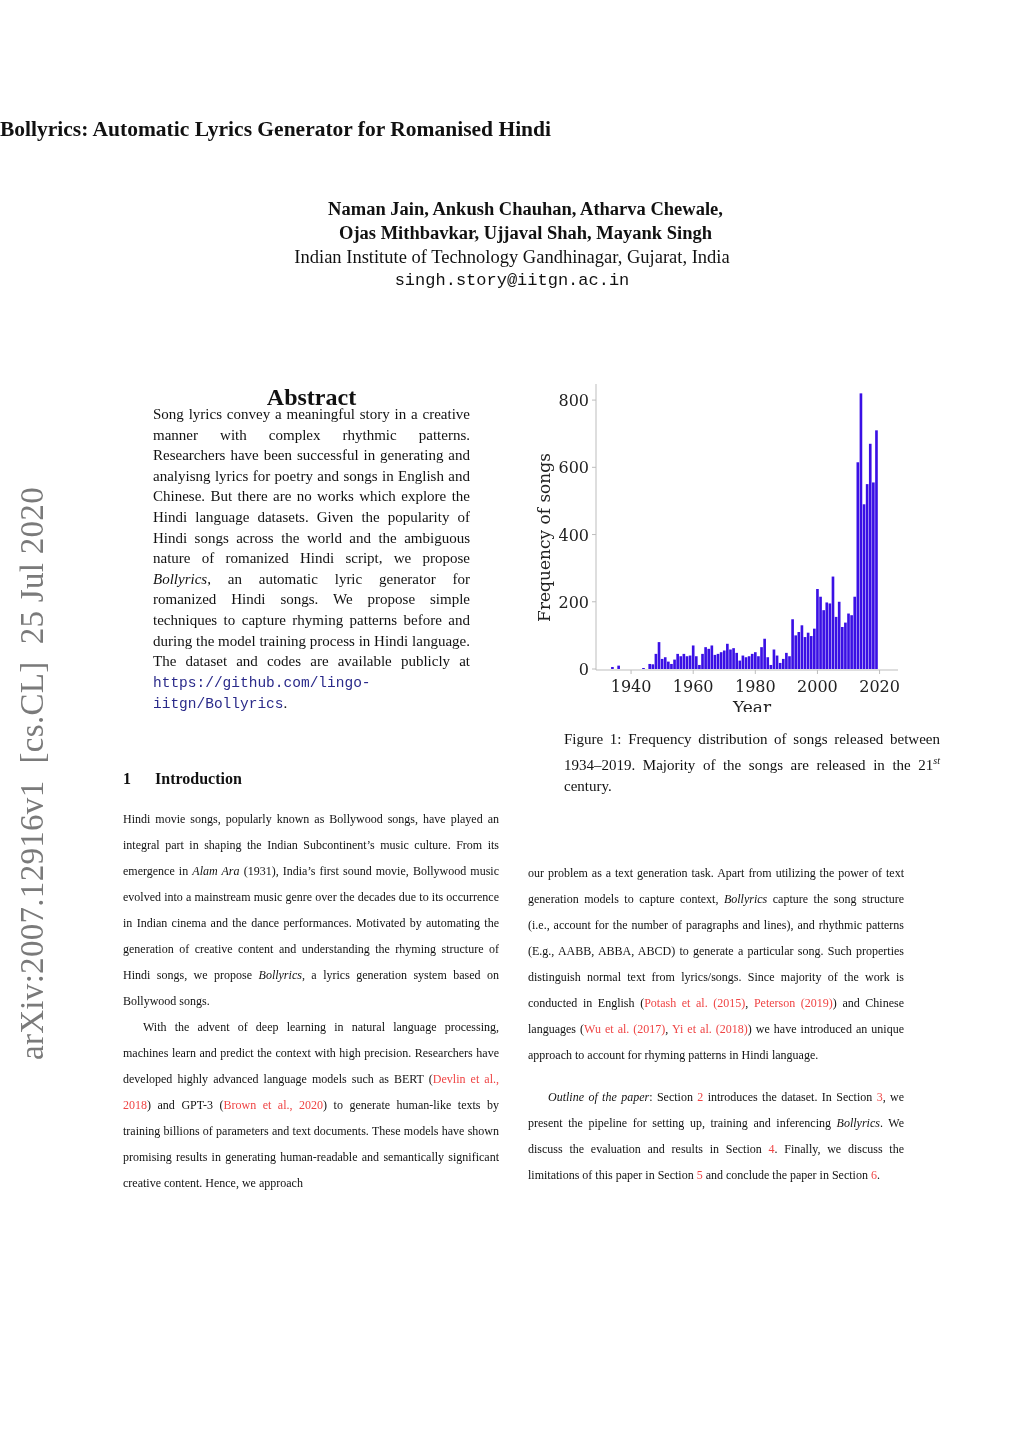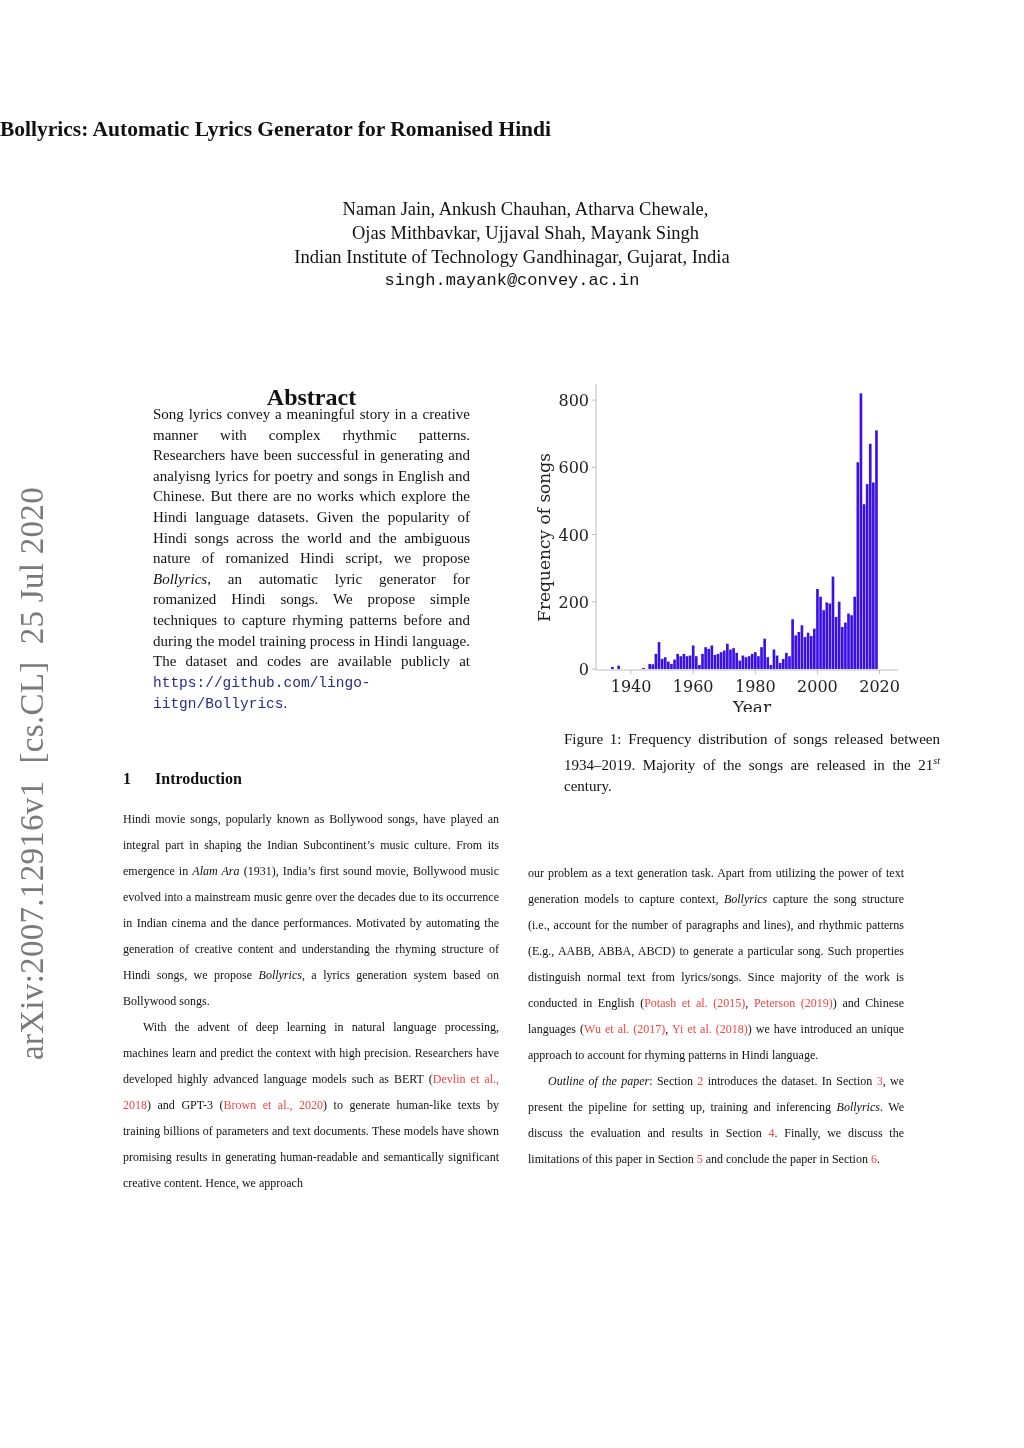--- a/index.html
+++ b/index.html
@@ -1,52 +1,52 @@
 <!DOCTYPE html>
 <html><head>
 <meta charset="utf-8">
 <style>
   html, body { margin: 0; padding: 0; background: #ffffff; }
   body { width: 1024px; height: 1448px; position: relative; overflow: hidden;
          font-family: "Liberation Serif", "DejaVu Serif", serif; color: #111; }
   .abs { position: absolute; }
   #title { left: 0; width: 1024px; top: 117px; font-weight: bold; font-size: 21.5px; }
   #authors { left: 0; width: 1024px; top: 197px; text-align: center; font-size: 18.5px; line-height: 24px; }
-  #authors .bold { font-weight: normal; padding-left: 27px; }
+  #authors .bold { font-weight: bold; padding-left: 27px; }
   #authors .mono { font-family: "Liberation Mono", "DejaVu Sans Mono", monospace; font-size: 17px; }
   #arxiv { left: 14px; top: 1060px; transform-origin: 0 0; transform: rotate(-90deg);
            font-size: 33px; color: #7a7a7a; white-space: nowrap; letter-spacing: 0.3px; }
   .col { font-size: 12px; line-height: 26px; text-align: justify; }
   .abstract { left: 153px; width: 317px; top: 404px; font-size: 15px; line-height: 20.6px; text-align: justify; }
   .abstract-h { left: 153px; width: 317px; top: 384px; text-align: center; font-weight: bold; font-size: 24px; }
   .link { color: #ef4444; }
   .mono-link { font-family: "Liberation Mono", "DejaVu Sans Mono", monospace; color: #2a2a8a; font-size: 14.5px; }
   .sec-h { left: 123px; top: 770px; font-weight: bold; font-size: 16px; }
   .sec-h .num { display: inline-block; width: 32px; }
   #left-body { left: 123px; width: 376px; top: 806px; }
   #right-body { left: 528px; width: 376px; top: 860px; }
   p { margin: 0; }
   .indent { text-indent: 20px; }
-  .gap { }
+  .gap { margin-top: 16px; }
   #caption { left: 528px; width: 376px; top: 729px; font-size: 15px; line-height: 21px; text-align: justify; margin-left: 36px; }
   #chart { left: 520px; top: 382px; width: 390px; height: 330px; }
   .tick { font-family: "DejaVu Serif", serif; font-size: 16px; fill: #222; }
   .axlabel { font-family: "DejaVu Serif", serif; font-size: 17px; fill: #222; }
   em { font-style: italic; }
 </style>
 </head>
 <body>
 
 <div id="title" class="abs">Bollyrics: Automatic Lyrics Generator for Romanised Hindi</div>
 
 <div id="authors" class="abs">
   <div class="bold">Naman Jain, Ankush Chauhan, Atharva Chewale,</div>
   <div class="bold">Ojas Mithbavkar, Ujjaval Shah, Mayank Singh</div>
   <div>Indian Institute of Technology Gandhinagar, Gujarat, India</div>
-  <div class="mono">singh.mayank@convey.ac.in</div>
+  <div class="mono">singh.story@iitgn.ac.in</div>
 </div>
 
 <div id="arxiv" class="abs" style="white-space: pre;">arXiv:2007.12916v1  [cs.CL]  25 Jul 2020</div>
 
 <div class="abs abstract-h">Abstract</div>
 <div class="abs abstract">
   <span>Song lyrics convey a meaningful story in a creative manner with complex rhythmic patterns. Researchers have been successful in generating and analyisng lyrics for poetry and songs in English and Chinese. But there are no works which explore the Hindi language datasets. Given the popularity of Hindi songs across the world and the ambiguous nature of romanized Hindi script, we propose </span><em>Bollyrics</em><span>, an automatic lyric generator for romanized Hindi songs. We propose simple techniques to capture rhyming patterns before and during the model training process in Hindi language. The dataset and codes are available publicly at </span><span class="mono-link">https://github.com/lingo-iitgn/Bollyrics</span><span>.</span>
 </div>
 
 <div class="abs sec-h">

